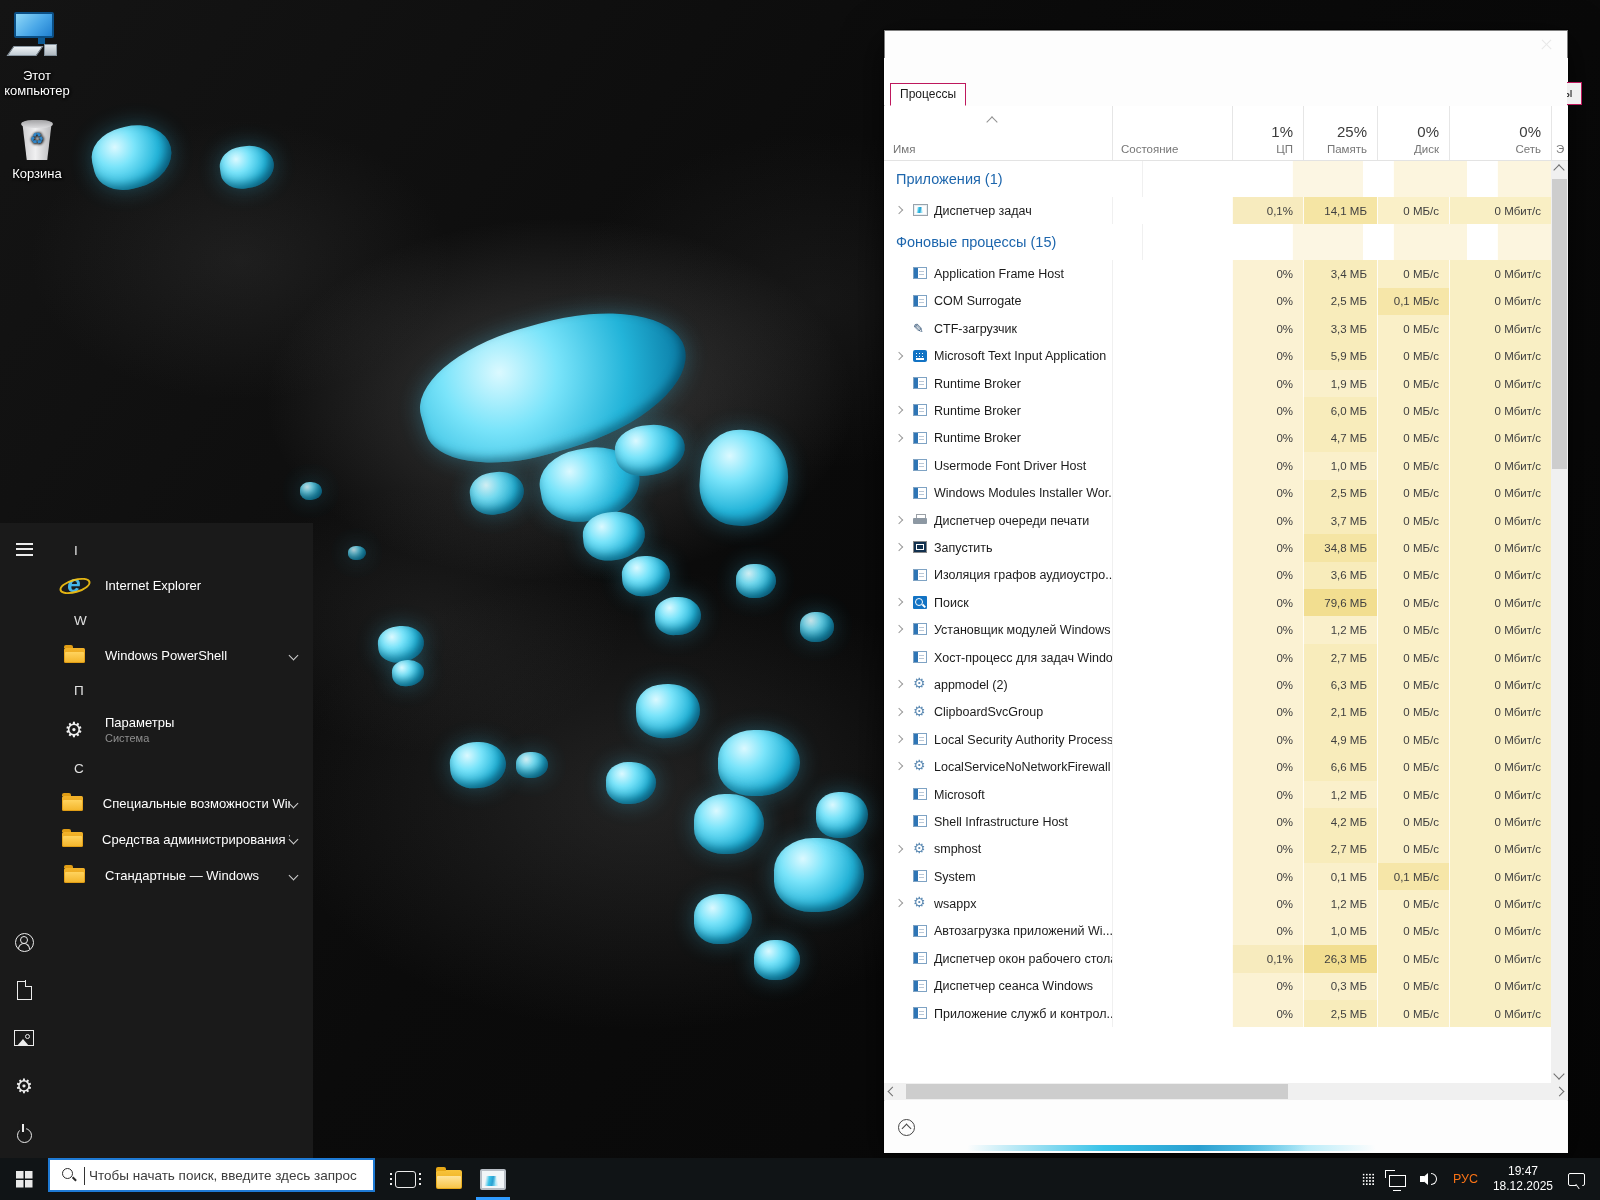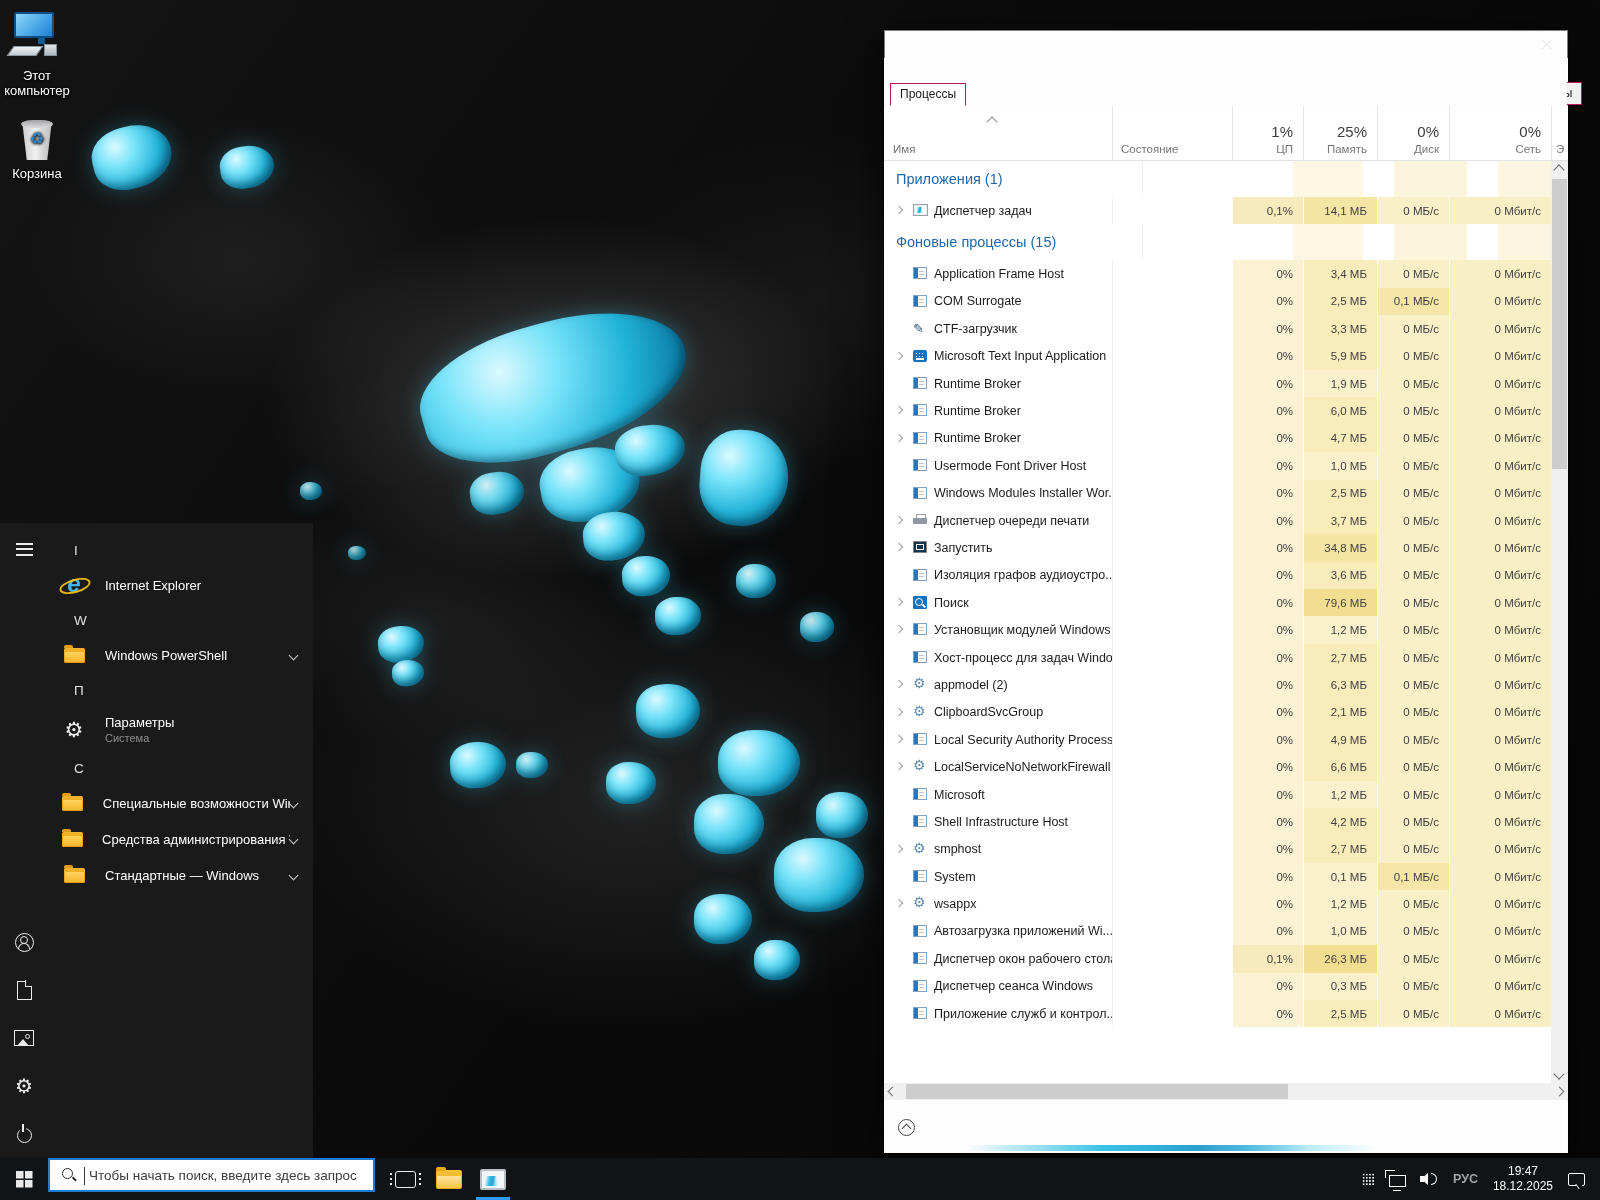--- a/index.html
+++ b/index.html
@@ -232,21 +232,21 @@
 .tr-net { width:17px; height:12px; border:1.5px solid #fff; position:relative; margin-top:4px; }
 .tr-net::before { content:""; position:absolute; left:-5px; top:-6px; width:9px; height:7px;
   border-left:1.5px solid #fff; border-top:1.5px solid #fff; }
 .tr-net::after { content:""; position:absolute; left:3px; bottom:-5px; width:8px; height:1.5px; background:#fff; }
 .tr-spk { position:relative; width:19px; height:15px; }
 .spk-body { position:absolute; left:0; top:4.5px; width:4px; height:6px; background:#fff; }
 .spk-tri { position:absolute; left:1px; top:1.5px; width:0; height:0;
   border-top:6px solid transparent; border-bottom:6px solid transparent; border-right:7px solid #fff; }
 .spk-wave { position:absolute; left:11px; top:1.5px; width:6px; height:12px;
   border:1.5px solid #fff; border-left:none; border-radius:0 10px 10px 0; }
-.tr-lang { font-size:12.5px; color:#a3a3a3;font-weight:bold; }
+.tr-lang { font-size:12.5px; color:#f97316; }
 .tr-clock { text-align:center; font-size:12px; line-height:15px; color:#fff; padding:0 8px; }
 .tr-bub { width:17px; height:13px; border:1.5px solid #fff; border-radius:2px; position:relative; }
 .tr-bub::after { content:""; position:absolute; right:1px; bottom:-4.5px; width:5px; height:5px;
   background:#101416; border-left:1.5px solid #fff; transform:skewX(35deg); }
 </style>
 </head>
 <body>
 
 <div id="wallpaper">
     <div class="drop" style="left: 92px; top: 126px; width: 80px; height: 62px; transform: rotate(-14deg); opacity: 1;"></div>

